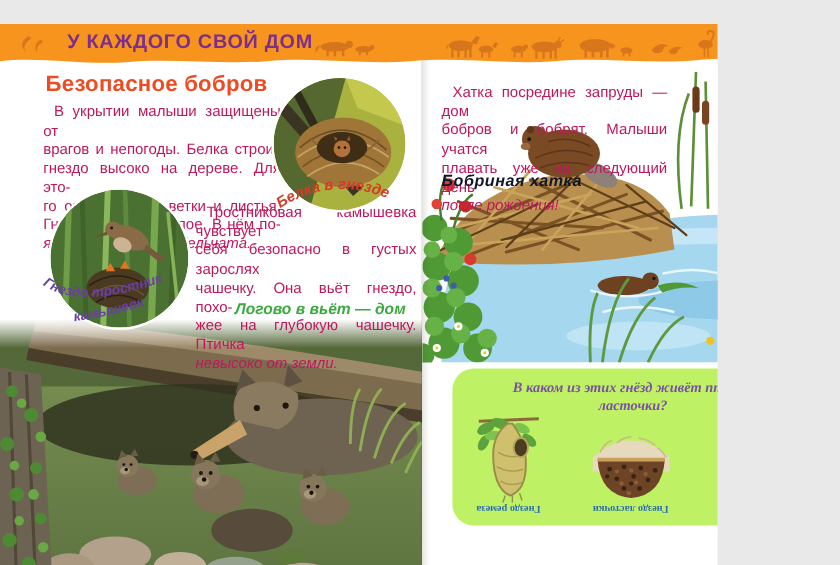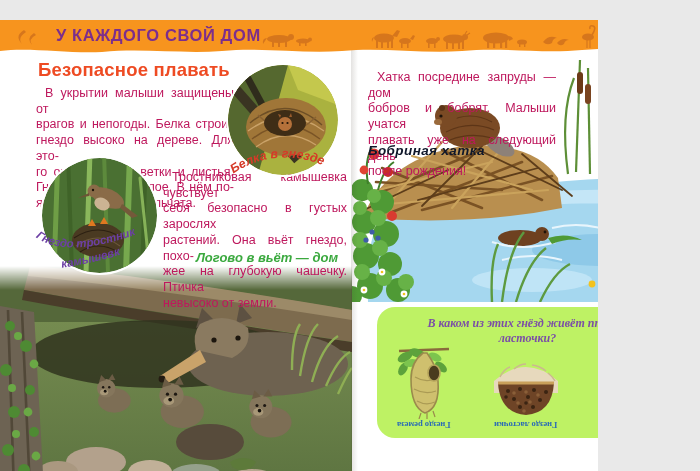--- a/index.html
+++ b/index.html
@@ -7,21 +7,21 @@
     font-family:"Liberation Sans",sans-serif;margin-top:20px;-webkit-font-smoothing:antialiased;}
   
   .header{position:absolute;left:0;top:0;width:700px;height:36px;z-index:6;}
   .header svg{position:absolute;left:0;top:0;}
   .header-title{position:absolute;left:56px;top:6px;font-size:16.5px;font-weight:bold;
     letter-spacing:.6px;color:#7C2E8C;white-space:nowrap;}
   
   .para{position:absolute;color:#be185d;font-size:12.5px;line-height:15.7px;}
   .jline{text-align:justify;text-align-last:justify;}
   .jline.first{text-indent:9px;}
-  .jline.last{text-align-last:left;}
+  .jline.last{text-align-last:left;font-style:italic;}
   
   .section-title{position:absolute;left:38px;top:39px;margin:0;font-size:18.5px;font-weight:bold;
     color:#EE4B23;letter-spacing:.2px;z-index:3;}
   .p1{left:36px;top:66px;width:198px;z-index:3;}
   .p2{left:163px;top:150px;width:184px;z-index:3;}
   .circle-photo{position:absolute;border-radius:50%;overflow:hidden;z-index:4;box-shadow:0 0 0 2px #fff;}
   .circle-squirrel{left:228px;top:45px;width:110px;height:110px;}
   .circle-warbler{left:42px;top:138px;width:115px;height:115px;}
   .caption-svg{position:absolute;overflow:visible;z-index:5;}
   .caption-svg text{font-family:"Liberation Sans",sans-serif;font-style:italic;font-weight:bold;}
@@ -131,21 +131,21 @@
         </g>
         <g transform="translate(622,16)">
           <path d="M0,6 q10,-7 22,-4 l14,1 q8,-1 12,2 l-6,3 q-10,3 -22,2 l-14,-1 q-4,2 -6,-3 Z"></path>
           <path d="M8,2 l3,2 4,-2 3,2 4,-2" stroke="#D4741C" stroke-width="1.2" fill="none"></path>
         </g>
       </g>
     </svg>
     <div class="header-title">У КАЖДОГО СВОЙ ДОМ</div>
   </div>
 
-  <h1 class="section-title">Безопасное плавать</h1>
+  <h1 class="section-title">Безопасное бобров</h1>
 
   <div class="para p1">
       <div class="jline first">В укрытии малыши защищены от</div>
       <div class="jline">врагов и непогоды. Белка строит</div>
       <div class="jline">гнездо высоко на дереве. Для это-</div>
       <div class="jline">го она собирает ветки и листья.</div>
       <div class="jline">Гнездо у белки тёплое. В нём по-</div>
       <div class="jline last">являются на свет бельчата.</div>
     </div>
 
@@ -221,21 +221,21 @@
   <svg class="caption-svg warbler-cap" width="150" height="62">
     <path id="arc2" d="M6,16 Q36,40 110,14" fill="none"></path>
     <path id="arc3" d="M32,48 Q62,44 95,34" fill="none"></path>
     <text><textPath href="#arc2" startOffset="2">Гнездо тростниковой</textPath></text>
     <text><textPath href="#arc3" startOffset="2">камышевки</textPath></text>
   </svg>
 
   <div class="para p2">
       <div class="jline first">Тростниковая камышевка чувствует</div>
       <div class="jline">себя безопасно в густых зарослях</div>
-      <div class="jline">растений. Она вьёт гнездо, похо-</div>
+      <div class="jline">чашечку. Она вьёт гнездо, похо-</div>
       <div class="jline">жее на глубокую чашечку. Птичка</div>
       <div class="jline last">невысоко от земли.</div>
     </div>
 
   <div class="wolf-caption">
     <div>Логово в вьёт — дом</div>
   </div>
 
   <div class="wolf-photo">
     <svg width="352" height="225" viewBox="0 0 352 225">

